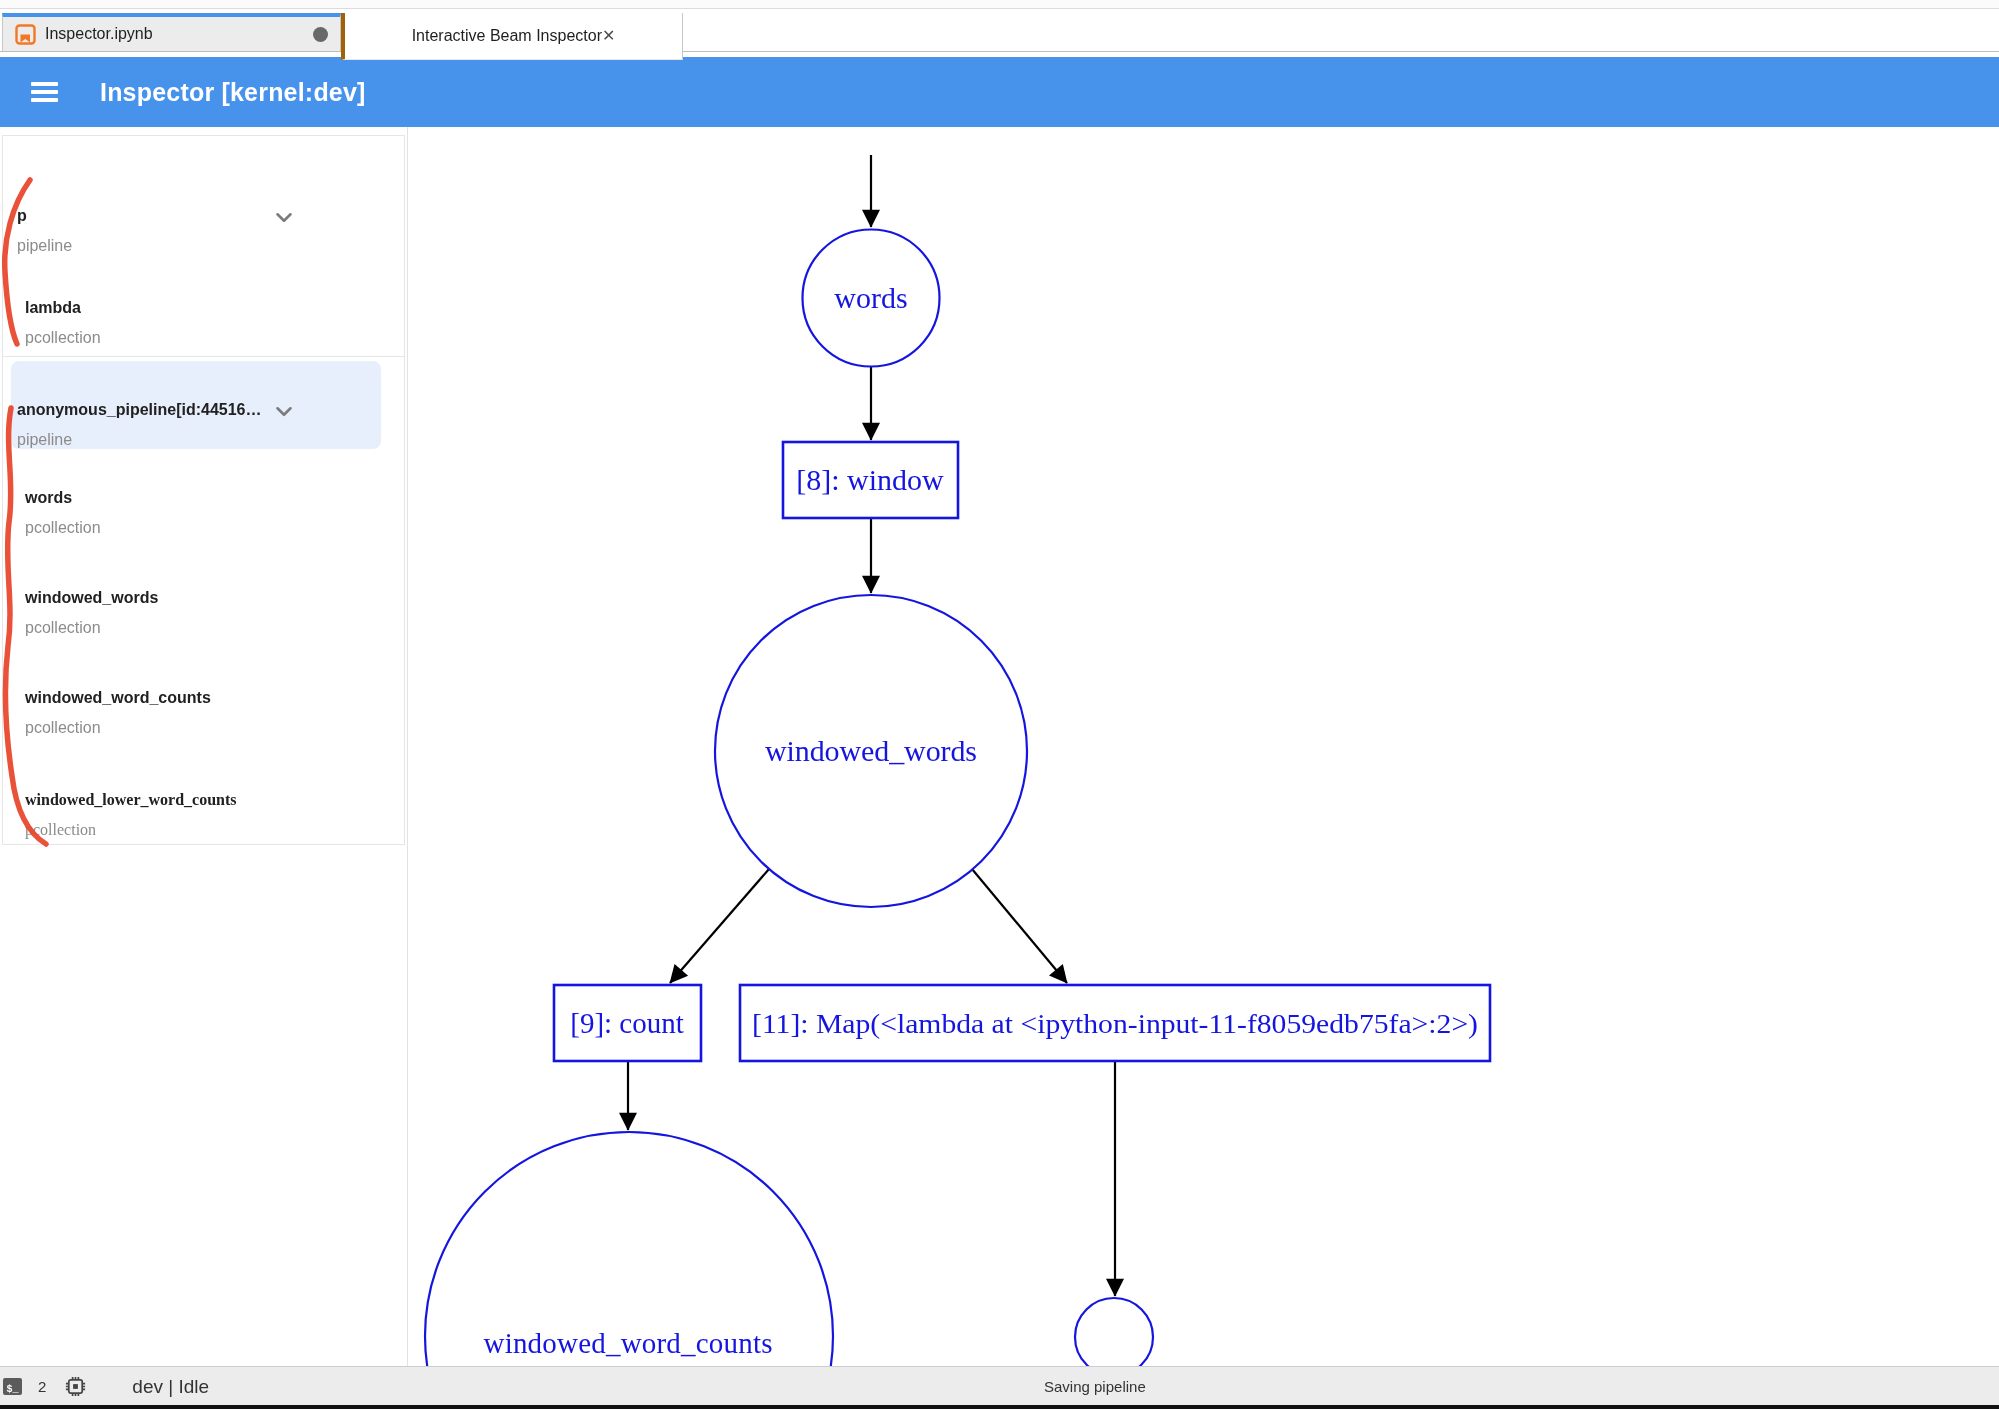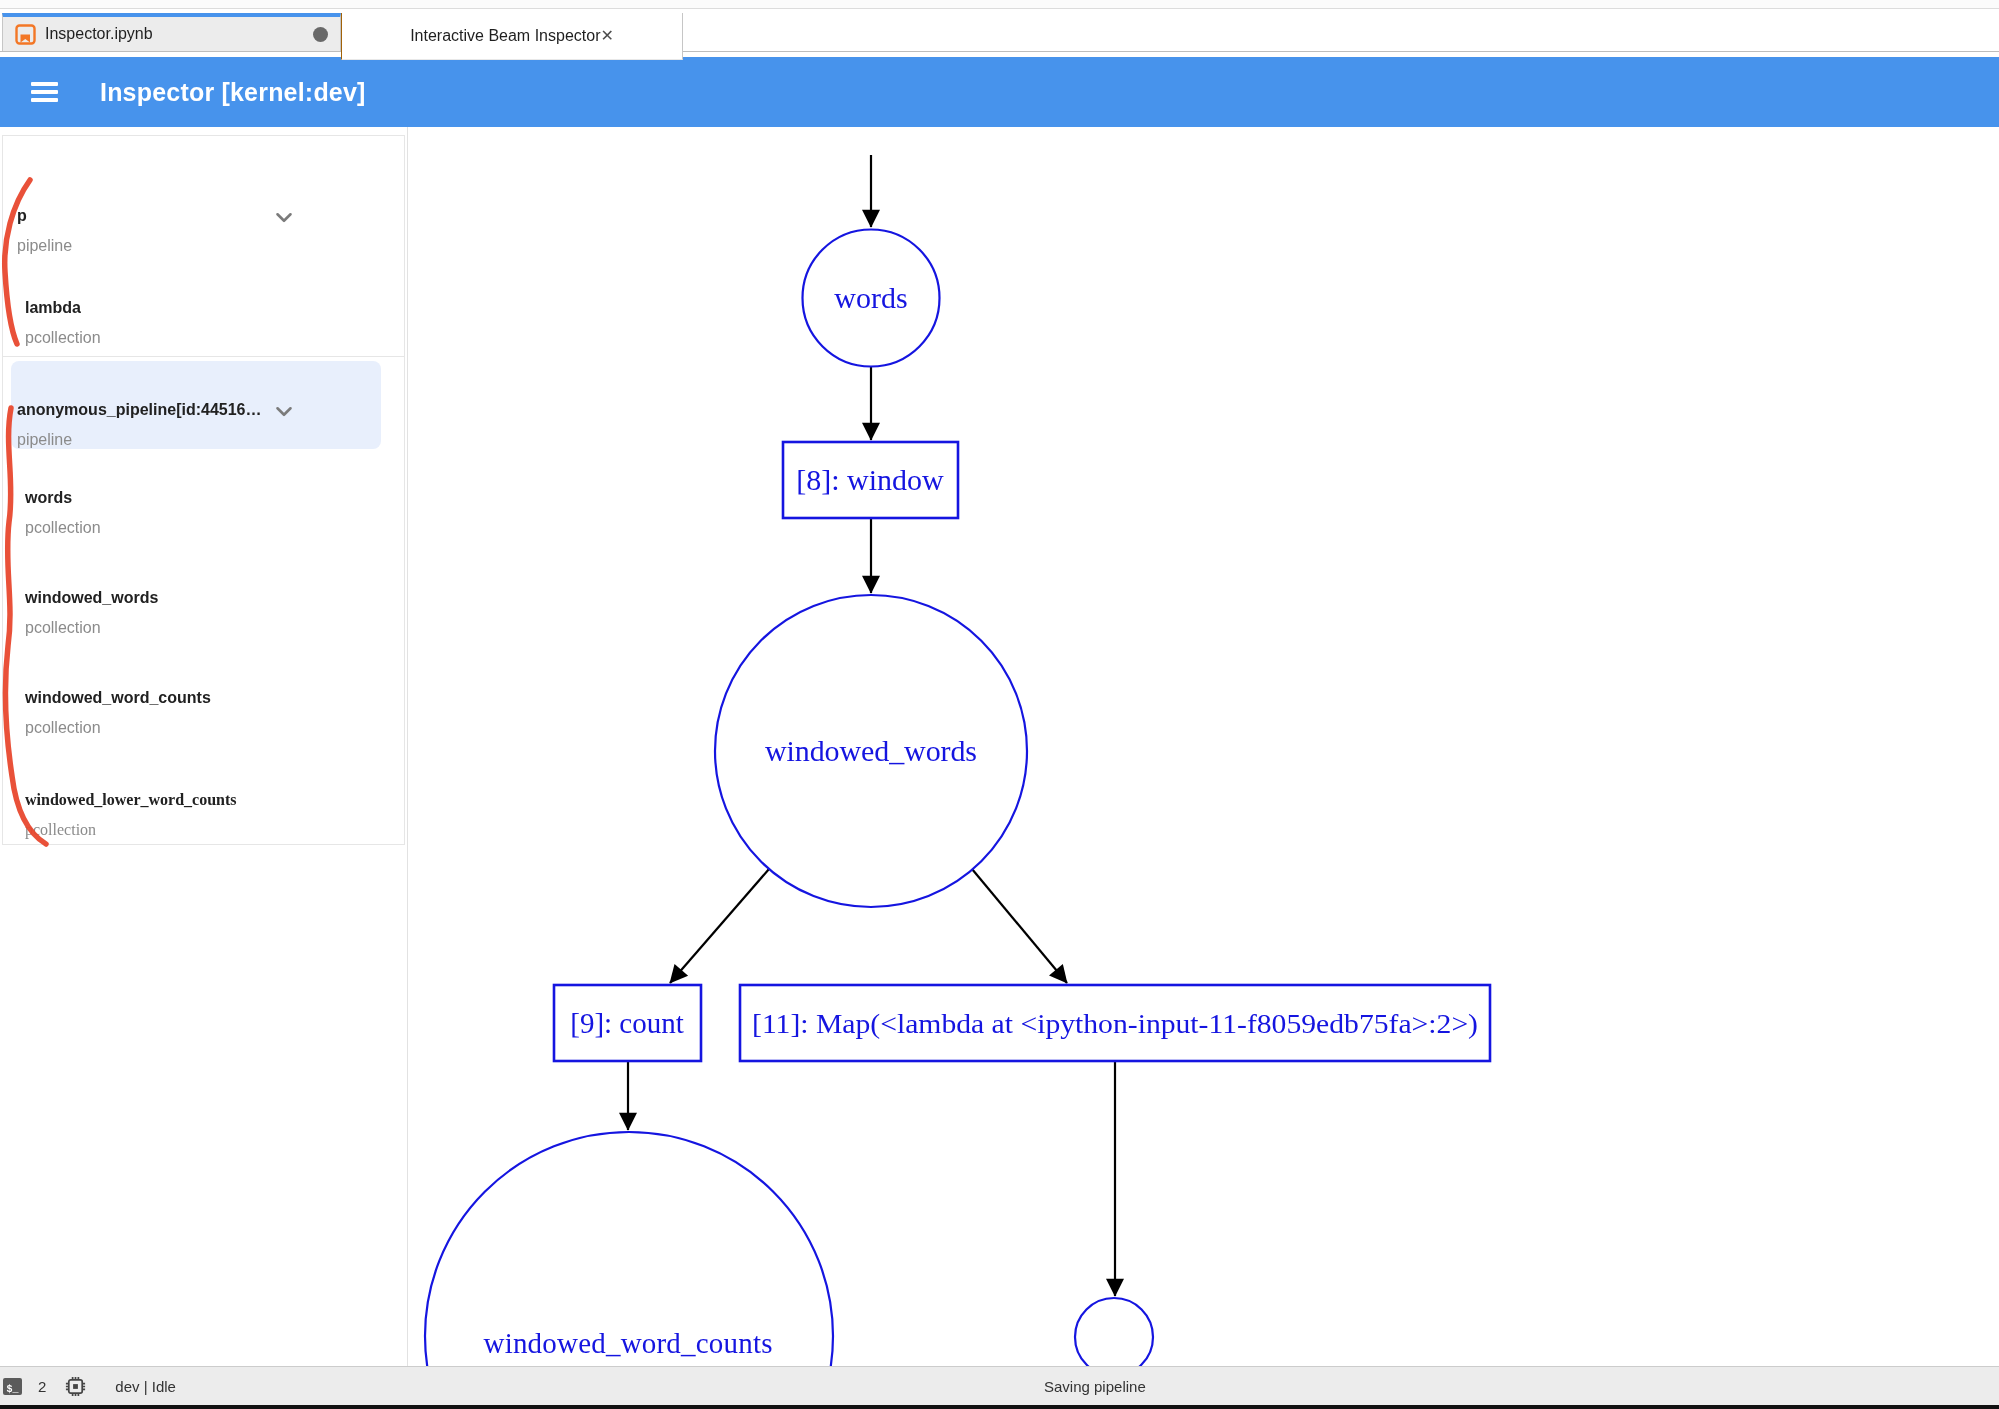--- a/index.html
+++ b/index.html
@@ -5,21 +5,21 @@
   html,body{margin:0;padding:0;background:#fff;font-family:"Liberation Sans",sans-serif;}
   #app{position:relative;width:1999px;height:1409px;overflow:hidden;background:#fff;}
 
   
   .top-strip{position:absolute;left:0;top:0;width:100%;height:8px;background:#fbfbfb;border-bottom:1px solid #dcdcdc;}
   .tabbar{position:absolute;left:0;top:9px;width:100%;height:42px;background:#ffffff;border-bottom:1px solid #bdbdbd;}
   .tab{position:absolute;display:flex;align-items:center;box-sizing:border-box;font-size:16px;color:#1f1f1f;}
   .tab.nb{left:2px;top:4px;width:339px;height:38px;background:#ececec;border-top:4px solid #4793ec;
           border-left:1px solid #c6c6c6;border-right:1px solid #c6c6c6;padding:0 12px;}
   .tab.inspector{left:341px;top:4px;width:342px;height:47px;background:#ffffff;z-index:3;
-          border-left:1px solid #a16207;border-right:1px solid #c6c6c6;border-bottom:1px solid #e8e8e8;
+          border-left:4px solid #a16207;border-right:1px solid #c6c6c6;border-bottom:1px solid #e8e8e8;
           justify-content:center;gap:0;}
   .tab .label{white-space:nowrap;}
   .dirty-dot{width:15px;height:15px;border-radius:50%;background:#696969;margin-left:auto;}
   .close-x{color:#4d4d4d;font-size:16px;line-height:1;}
 
   
   .header{position:absolute;left:0;top:57px;width:100%;height:70px;background:#4793ec;display:flex;align-items:center;}
   .burger{width:27px;height:20px;margin-left:31px;display:flex;flex-direction:column;justify-content:space-between;cursor:pointer;}
   .burger span{display:block;height:4px;background:#fff;border-radius:1px;}
   .header .title{color:#fff;font-size:25px;font-weight:700;margin-left:42px;letter-spacing:.2px;}
@@ -45,21 +45,21 @@
   .gtxt{font-family:"Liberation Serif","DejaVu Serif",serif;fill:#1515e0;}
 
   
   .statusbar{position:absolute;left:0;top:1366px;width:100%;height:39px;background:#ececec;border-top:1px solid #cccccc;}
   .sb-left{position:absolute;left:3px;top:0;height:100%;display:flex;align-items:center;}
   .term-ico{width:19px;height:17px;background:#5b5b5b;border-radius:2px;color:#fff;
             font-family:"Liberation Mono","DejaVu Sans Mono",monospace;font-size:10px;font-weight:700;
             display:flex;align-items:flex-end;justify-content:center;line-height:1.1;}
   .sb-num{font-size:15px;color:#333;margin-left:16px;}
   .chip-ico{margin-left:18px;display:flex;align-items:center;}
-  .sb-kernel{font-size:15px;color:#333;margin-left:28px;}
+  .sb-kernel{font-size:19px;color:#333;margin-left:45px;}
   .sb-msg{position:absolute;left:1044px;top:0;height:100%;display:flex;align-items:center;font-size:15px;color:#333;}
   .bottom-edge{position:absolute;left:0;top:1405px;width:100%;height:4px;background:#111;}
 </style>
 </head>
 <body>
 
 <div id="app">
 
   <div class="top-strip"></div>
 

